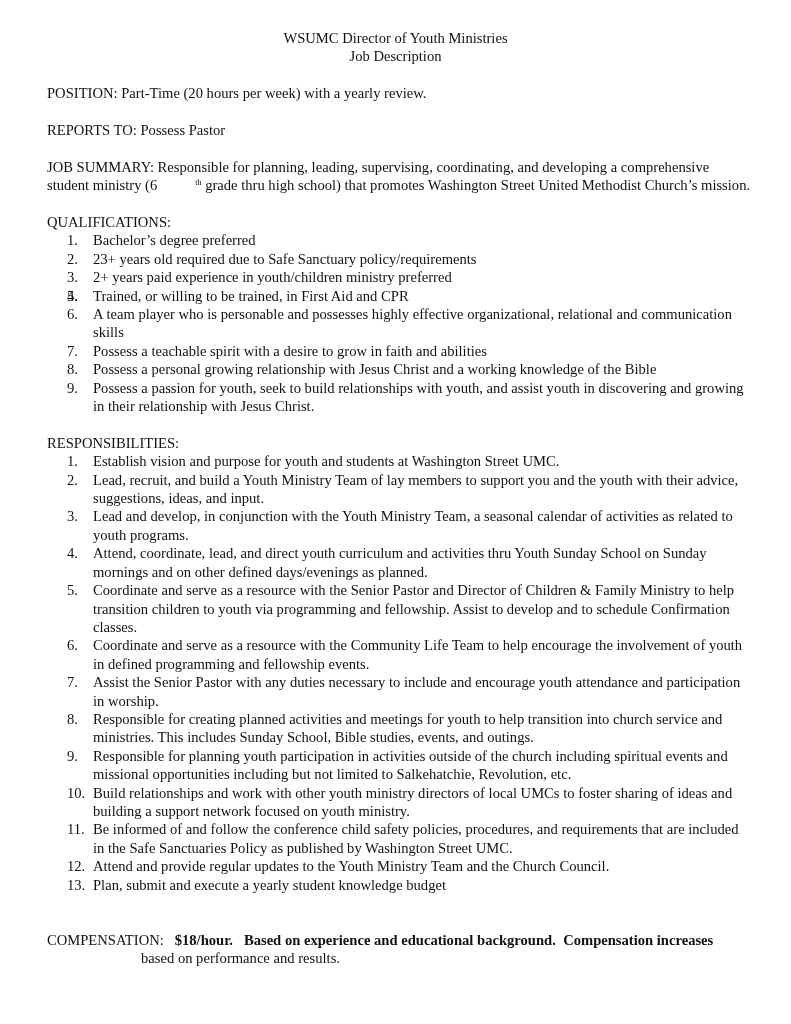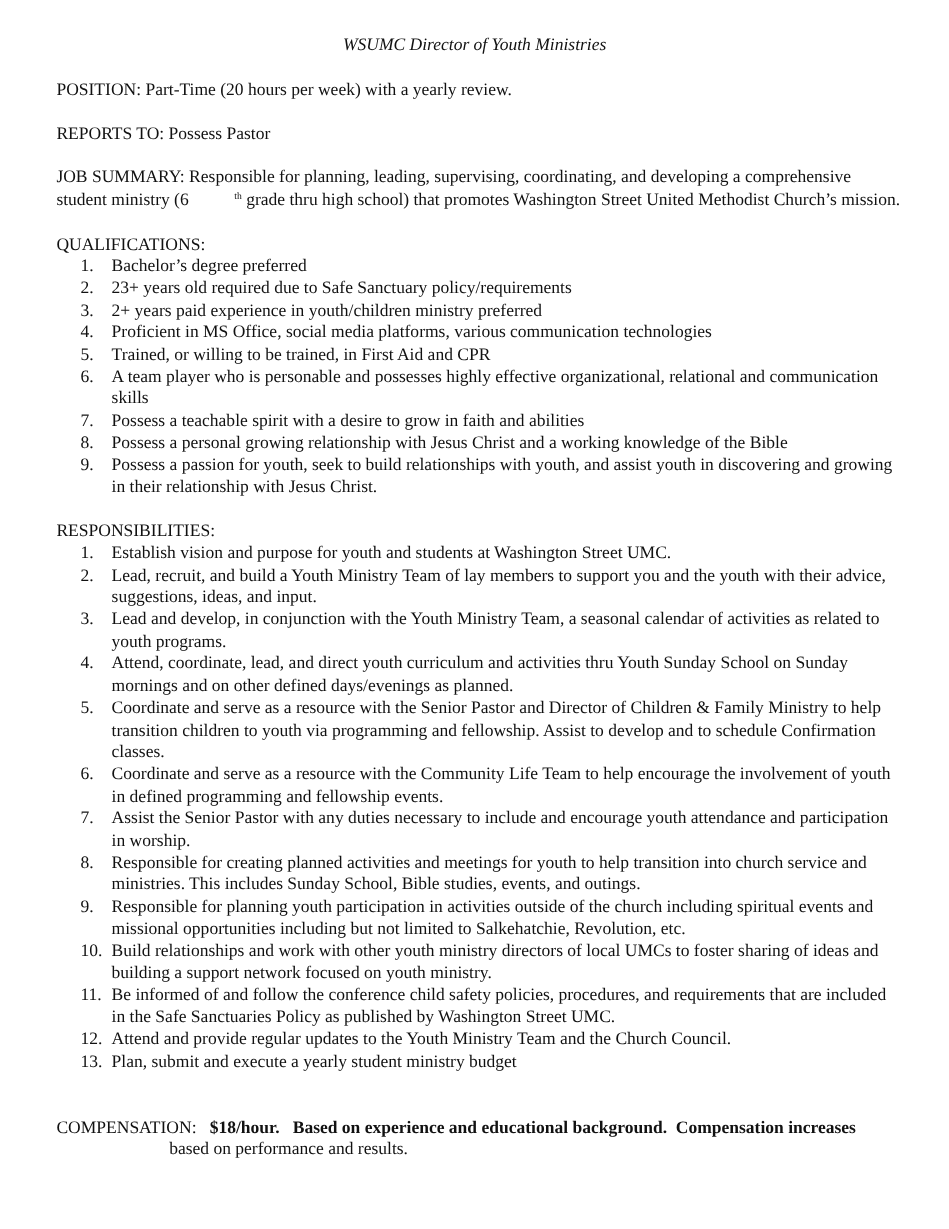--- a/index.html
+++ b/index.html
@@ -23,21 +23,20 @@
       top: 29px;
       width: 705px;
     }
     .title-block {
       text-align: center;
       width: 697px;
       margin-left: 0;
     }
     .title-line {
       display: block;
-      font-style: italic;
     }
     .para {
       margin: 0;
     }
     .gap {
       height: 18.4px;
     }
     .label {
       display: inline;
     }
@@ -70,20 +69,21 @@
       font-family: Liberation Serif, serif;
     }
   </style>
 </head>
 <body>
 
 <div class="page">
 
   <div class="title-block">
     <span class="title-line">WSUMC Director of Youth Ministries</span>
+    <span class="title-line">Job Description</span>
   </div>
 
   <div class="gap"></div>
 
   <p class="para">
     <span class="label">POSITION:</span>
     <span>Part-Time (20 hours per week) with a yearly review.</span>
   </p>
 
   <div class="gap"></div>
@@ -98,21 +98,21 @@
   <p class="para"><span class="label">JOB SUMMARY:</span> <span>Responsible for planning, leading, supervising, coordinating, and developing a comprehensive student ministry (6</span><sup>th</sup><span> grade thru high school) that promotes Washington Street United Methodist Church’s mission.</span></p>
 
   <div class="gap"></div>
 
   <div>
     <div>QUALIFICATIONS:</div>
     <ol class="items" id="qual-list">
         <li><span class="num">1.</span><span>Bachelor’s degree preferred</span></li>
         <li><span class="num">2.</span><span>23+ years old required due to Safe Sanctuary policy/requirements</span></li>
         <li><span class="num">3.</span><span>2+ years paid experience in youth/children ministry preferred</span></li>
-        <li><span class="num">4.</span><span>Proficient in MS Office, social media platforms, various communication technologies</span></li>
+        <li><span class="num">4.</span></li>
         <li><span class="num">5.</span><span>Trained, or willing to be trained, in First Aid and CPR</span></li>
         <li><span class="num">6.</span><span>A team player who is personable and possesses highly effective organizational, relational and communication skills</span></li>
         <li><span class="num">7.</span><span>Possess a teachable spirit with a desire to grow in faith and abilities</span></li>
         <li><span class="num">8.</span><span>Possess a personal growing relationship with Jesus Christ and a working knowledge of the Bible</span></li>
         <li><span class="num">9.</span><span>Possess a passion for youth, seek to build relationships with youth, and assist youth in discovering and growing in their relationship with Jesus Christ.</span></li>
       </ol>
   </div>
 
   <div class="gap"></div>
 
@@ -124,21 +124,21 @@
         <li><span class="num">3.</span><span>Lead and develop, in conjunction with the Youth Ministry Team, a seasonal calendar of activities as related to youth programs.</span></li>
         <li><span class="num">4.</span><span>Attend, coordinate, lead, and direct youth curriculum and activities thru Youth Sunday School on Sunday mornings and on other defined days/evenings as planned.</span></li>
         <li><span class="num">5.</span><span>Coordinate and serve as a resource with the Senior Pastor and Director of Children &amp; Family Ministry to help transition children to youth via programming and fellowship.  Assist to develop and to schedule Confirmation classes.</span></li>
         <li><span class="num">6.</span><span>Coordinate and serve as a resource with the Community Life Team to help encourage the involvement of youth in defined programming and fellowship events.</span></li>
         <li><span class="num">7.</span><span>Assist the Senior Pastor with any duties necessary to include and encourage youth attendance and participation in worship.</span></li>
         <li><span class="num">8.</span><span>Responsible for creating planned activities and meetings for youth to help transition into church service and ministries.  This includes Sunday School, Bible studies, events, and outings.</span></li>
         <li><span class="num">9.</span><span>Responsible for planning youth participation in activities outside of the church including spiritual events and missional opportunities including but not limited to Salkehatchie, Revolution, etc.</span></li>
         <li><span class="num">10.</span><span>Build relationships and work with other youth ministry directors of local UMCs to foster sharing of ideas and building a support network focused on youth ministry.</span></li>
         <li><span class="num">11.</span><span>Be informed of and follow the conference child safety policies, procedures, and requirements that are included in the Safe Sanctuaries Policy as published by Washington Street UMC.</span></li>
         <li><span class="num">12.</span><span>Attend and provide regular updates to the Youth Ministry Team and the Church Council.</span></li>
-        <li><span class="num">13.</span><span>Plan, submit and execute a yearly student ministry budget</span></li>
+        <li><span class="num">13.</span><span>Plan, submit and execute a yearly student knowledge budget</span></li>
       </ol>
   </div>
 
   <div class="gap"></div>
   <div class="gap"></div>
 
   <div class="comp">
     <span class="label">COMPENSATION:</span>&nbsp;&nbsp;&nbsp;<span style="white-space: pre; font-weight: bold;">$18/hour.   Based on experience and educational background.  Compensation increases</span>
     <span class="comp-indent">based on performance and results.</span>
   </div>

